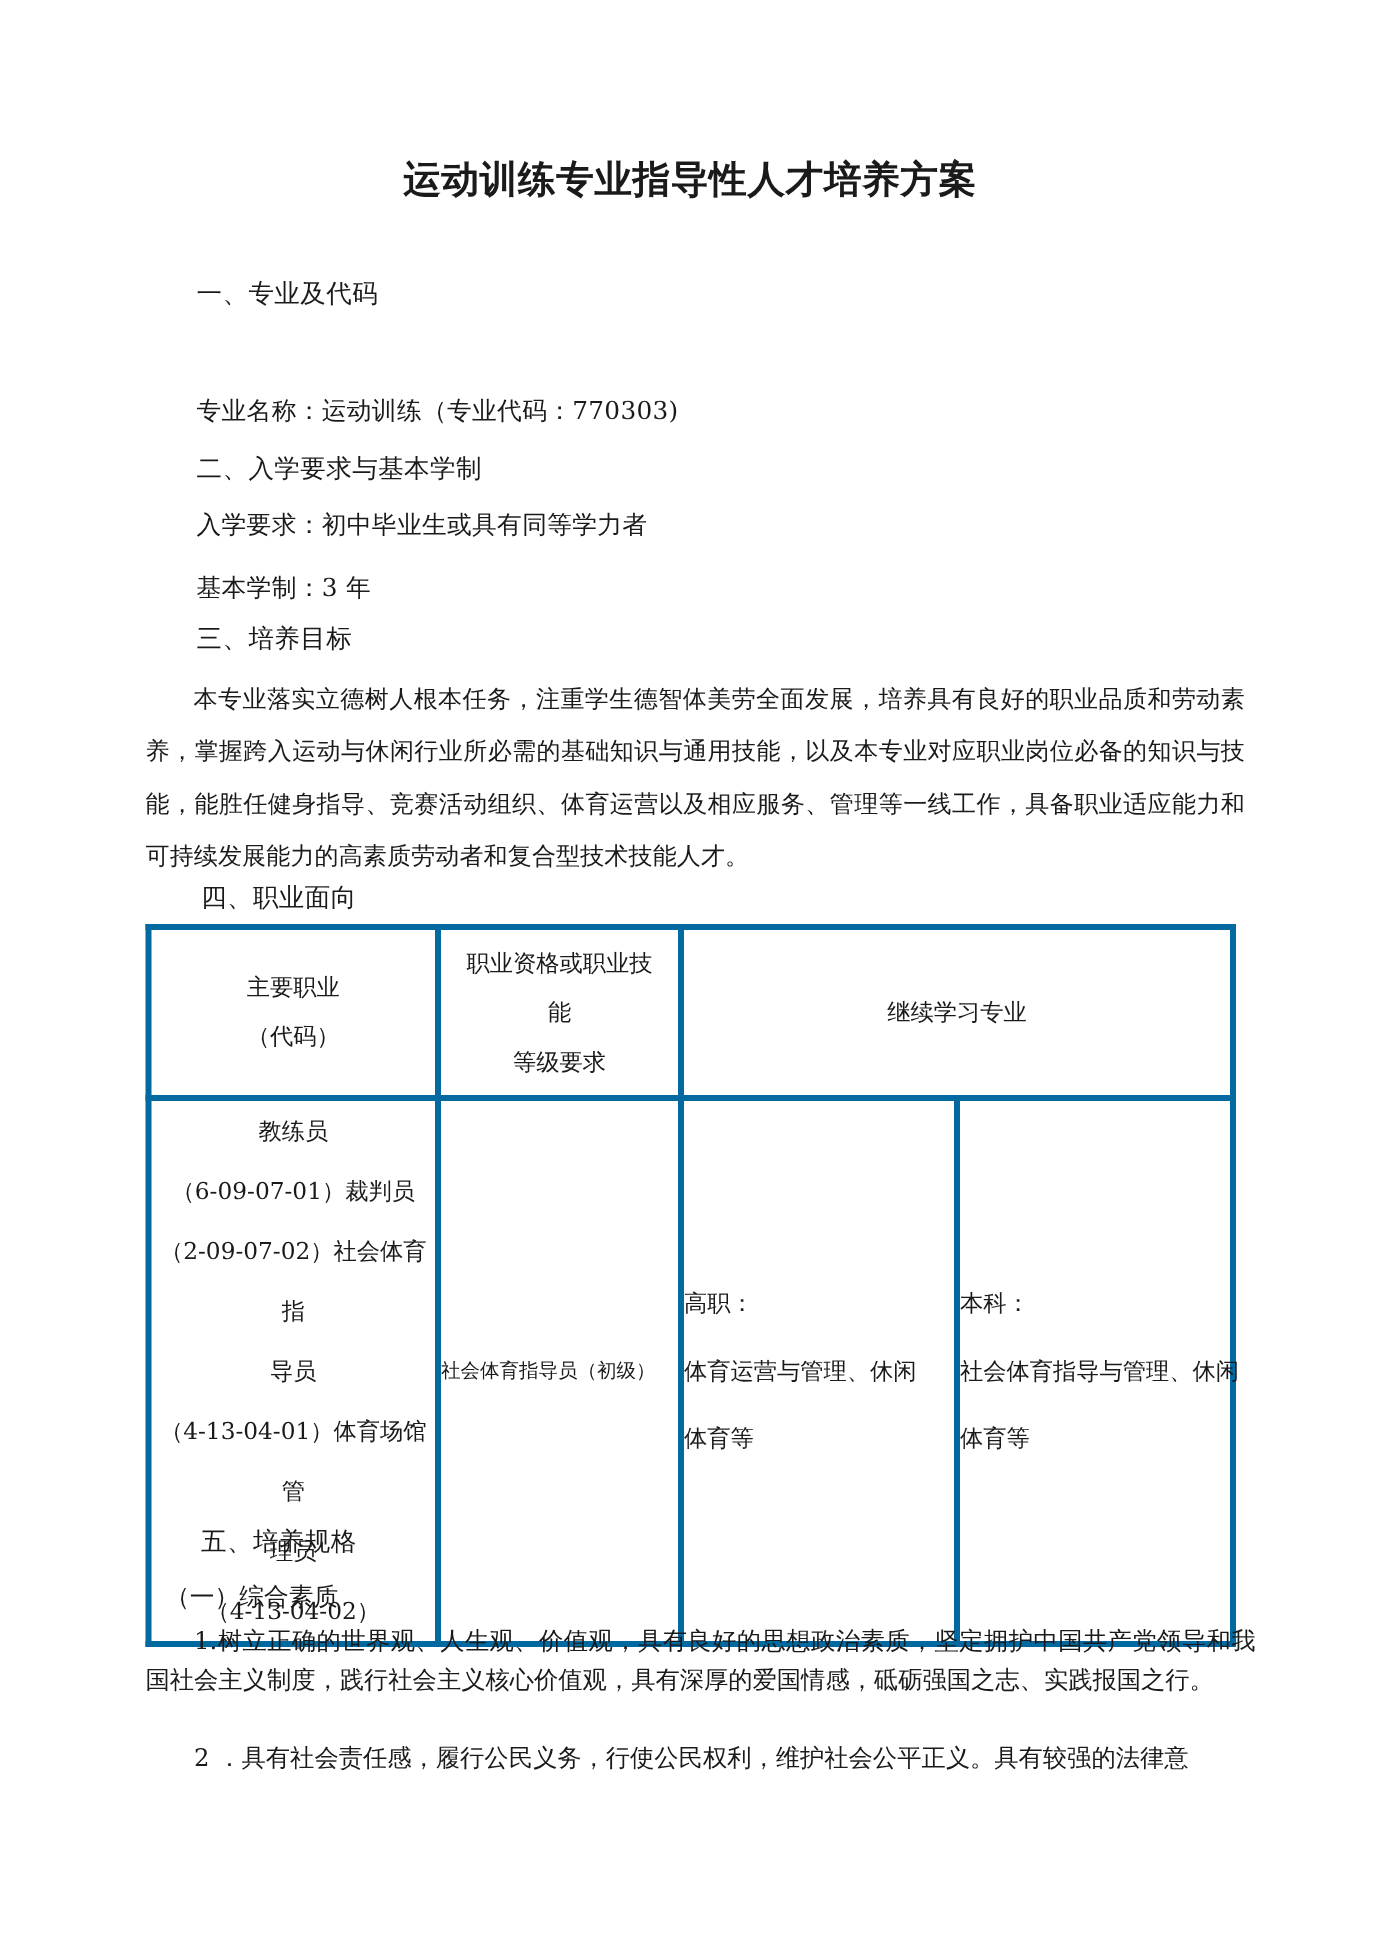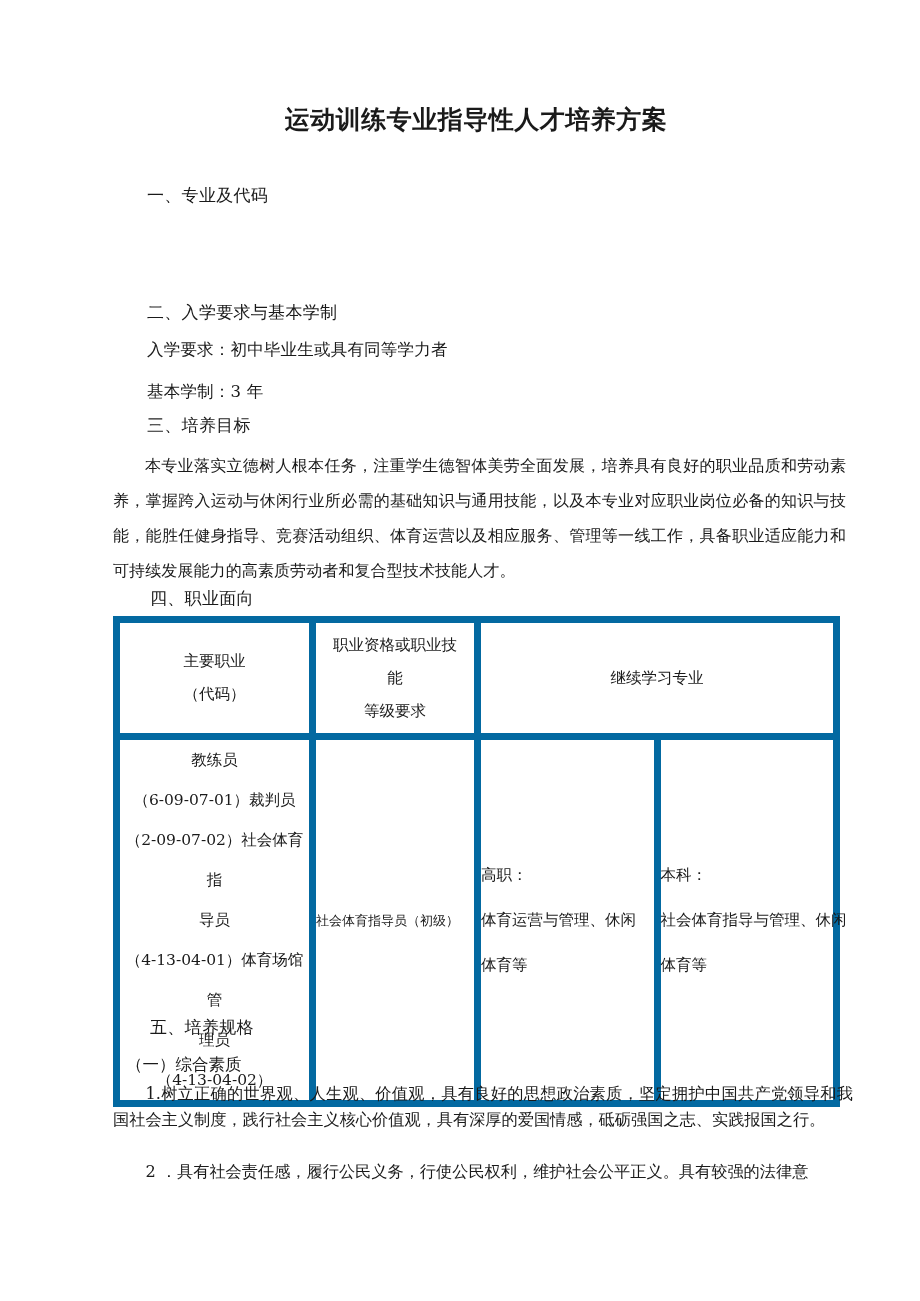--- a/index.html
+++ b/index.html
@@ -12,21 +12,21 @@
     height: 1301px;
     position: relative;
     overflow: hidden;
     font-family: "DejaVu Serif", "Liberation Serif", serif;
     color: #1a1a1a;
     -webkit-font-smoothing: antialiased;
   }
 
   .page {
     position: absolute;
-    left: 16px;
+    left: 0;
     top: 0;
     width: 856px;
     height: 1301px;
   }
 
   
   .doc-title {
     position: absolute;
     left: 0;
     top: 103px;
@@ -89,21 +89,21 @@
   .job-table {
     position: absolute;
     left: 97px;
     top: 616px;
     width: 727px;
     border-collapse: collapse;
     table-layout: fixed;
     font-size: 15.5px;
   }
   .job-table td, .job-table th {
-    border: 7px solid #0369a1;
+    border: 4px solid #0369a1;
     padding: 0;
     vertical-align: middle;
     font-weight: normal;
   }
   .job-table thead td {
     height: 110px;
     text-align: center;
   }
   .hdr-multi {
     line-height: 33px;
@@ -140,20 +140,21 @@
   .cell-occupations .ln { display: block; }
 </style>
 </head>
 <body>
 
 <div class="page">
 
   <div class="doc-title">运动训练专业指导性人才培养方案</div>
 
   <div class="heading-line" style="top:184px;">一、专业及代码</div>
+  <div class="field-line" style="top:263px;">专业名称：运动训练（专业代码：770303)</div>
 
   <div class="heading-line" style="top:301px;">二、入学要求与基本学制</div>
   <div class="field-line" style="top:339px;">入学要求：初中毕业生或具有同等学力者</div>
   <div class="field-line" style="top:381px;">基本学制：3 年</div>
 
   <div class="heading-line" style="top:414px;">三、培养目标</div>
   <div class="para" style="top:448px;">本专业落实立德树人根本任务，注重学生德智体美劳全面发展，培养具有良好的职业品质和劳动素养，掌握跨入运动与休闲行业所必需的基础知识与通用技能，以及本专业对应职业岗位必备的知识与技能，能胜任健身指导、竞赛活动组织、体育运营以及相应服务、管理等一线工作，具备职业适应能力和可持续发展能力的高素质劳动者和复合型技术技能人才。</div>
 
   <div class="heading-line" style="top:587px; left:134px;">四、职业面向</div>
 

